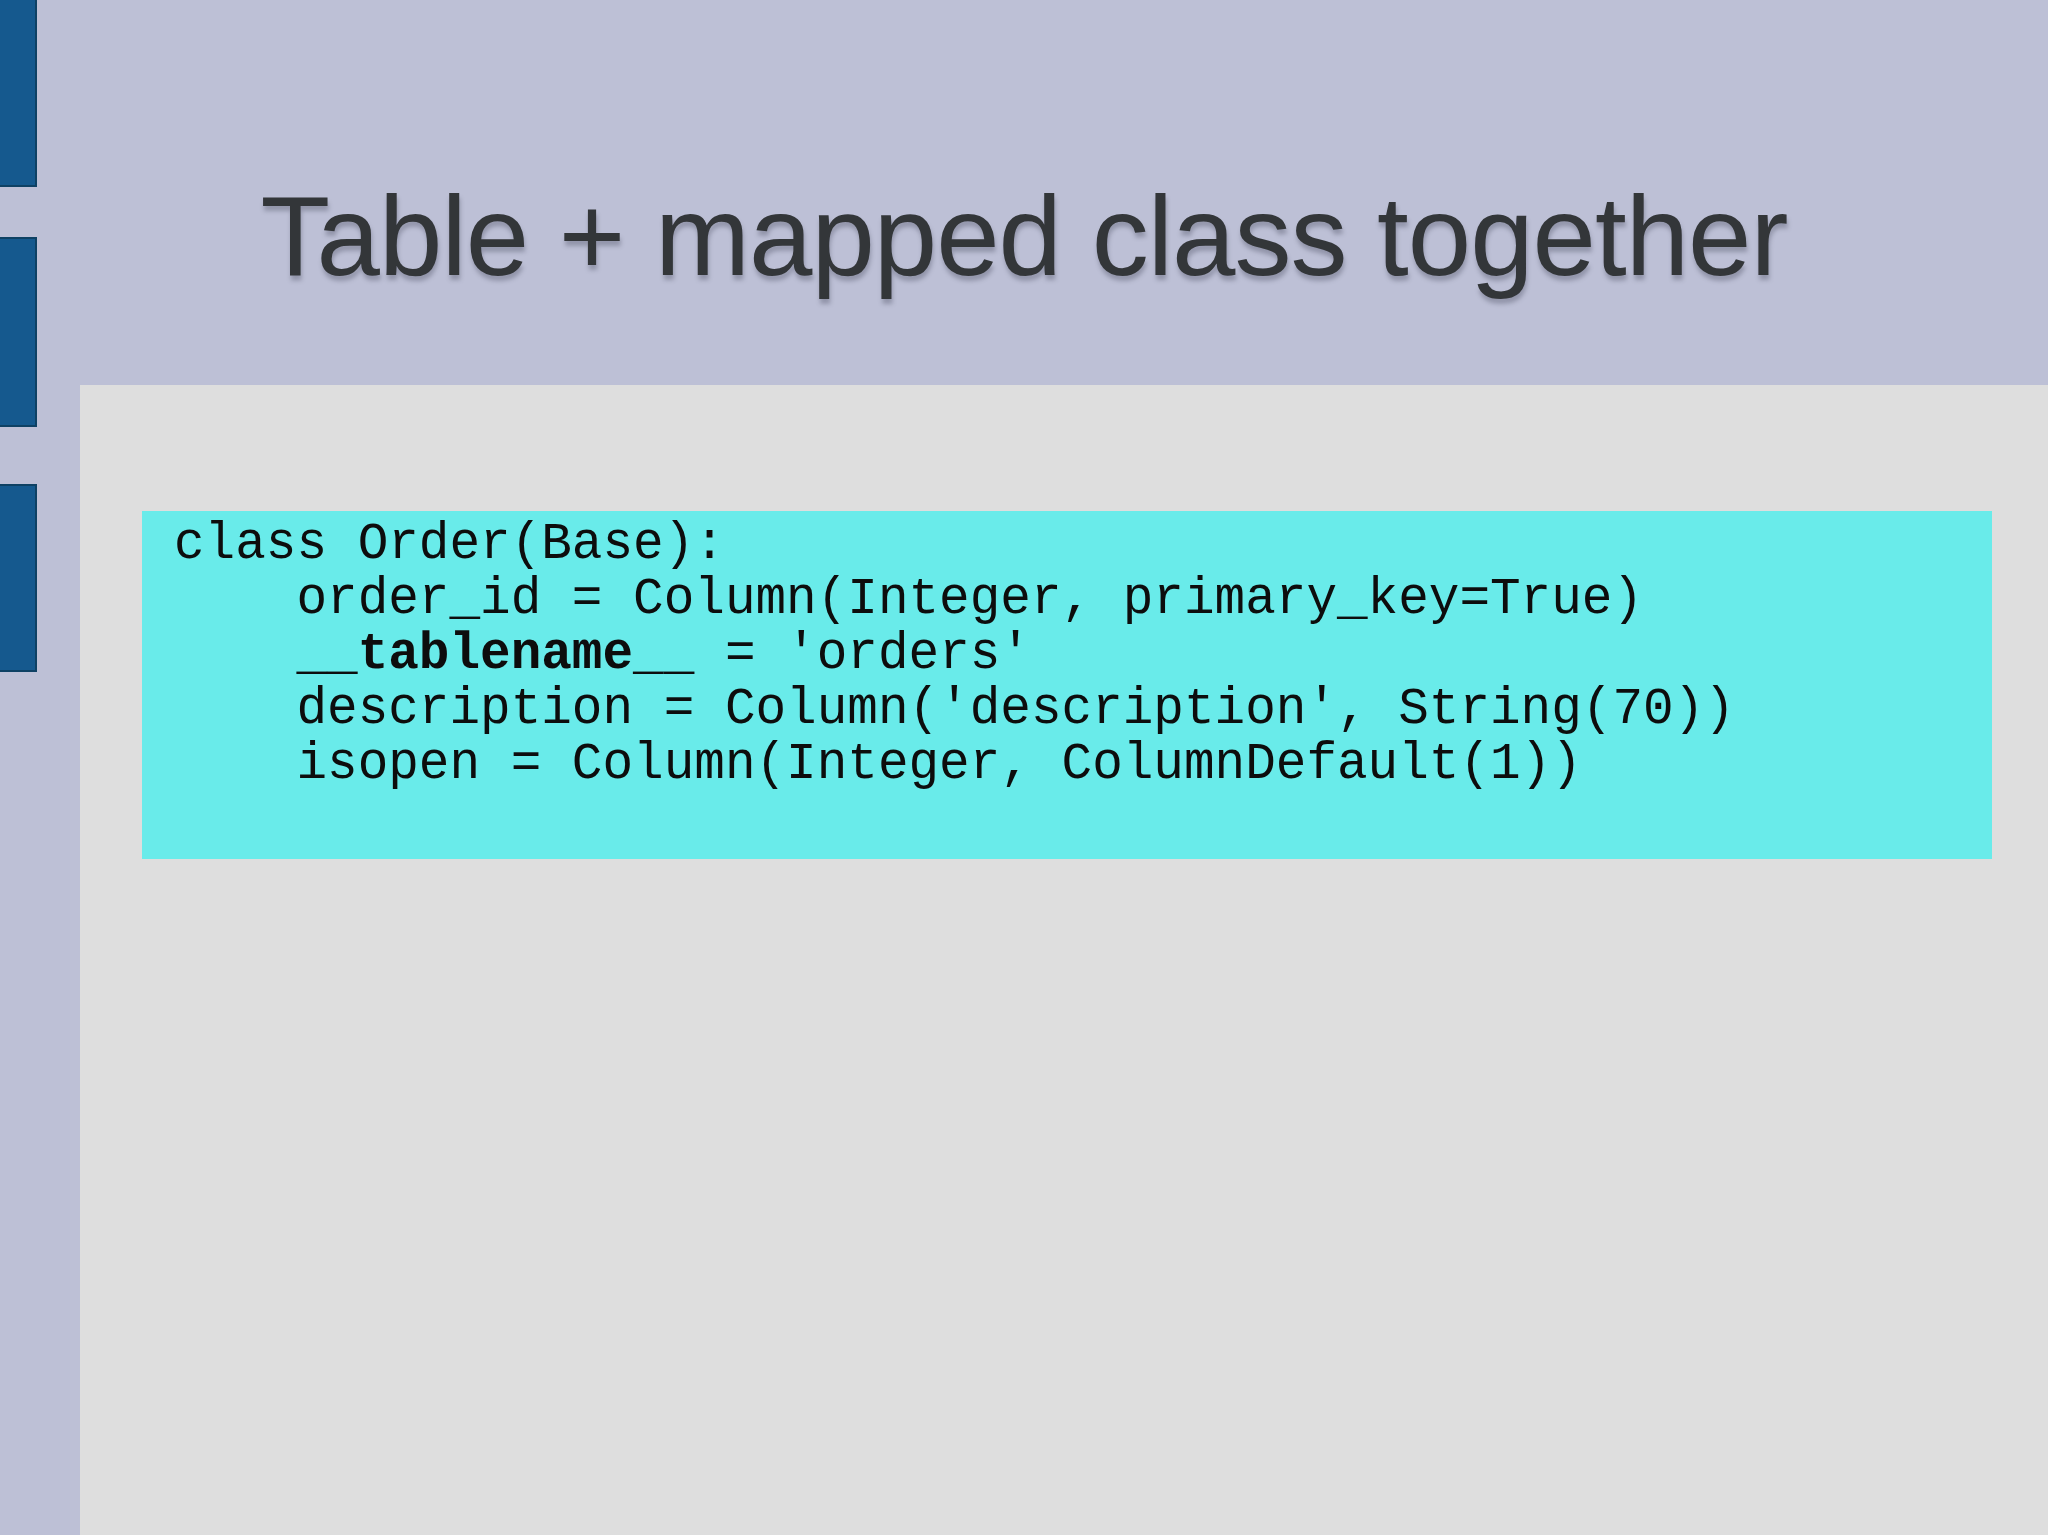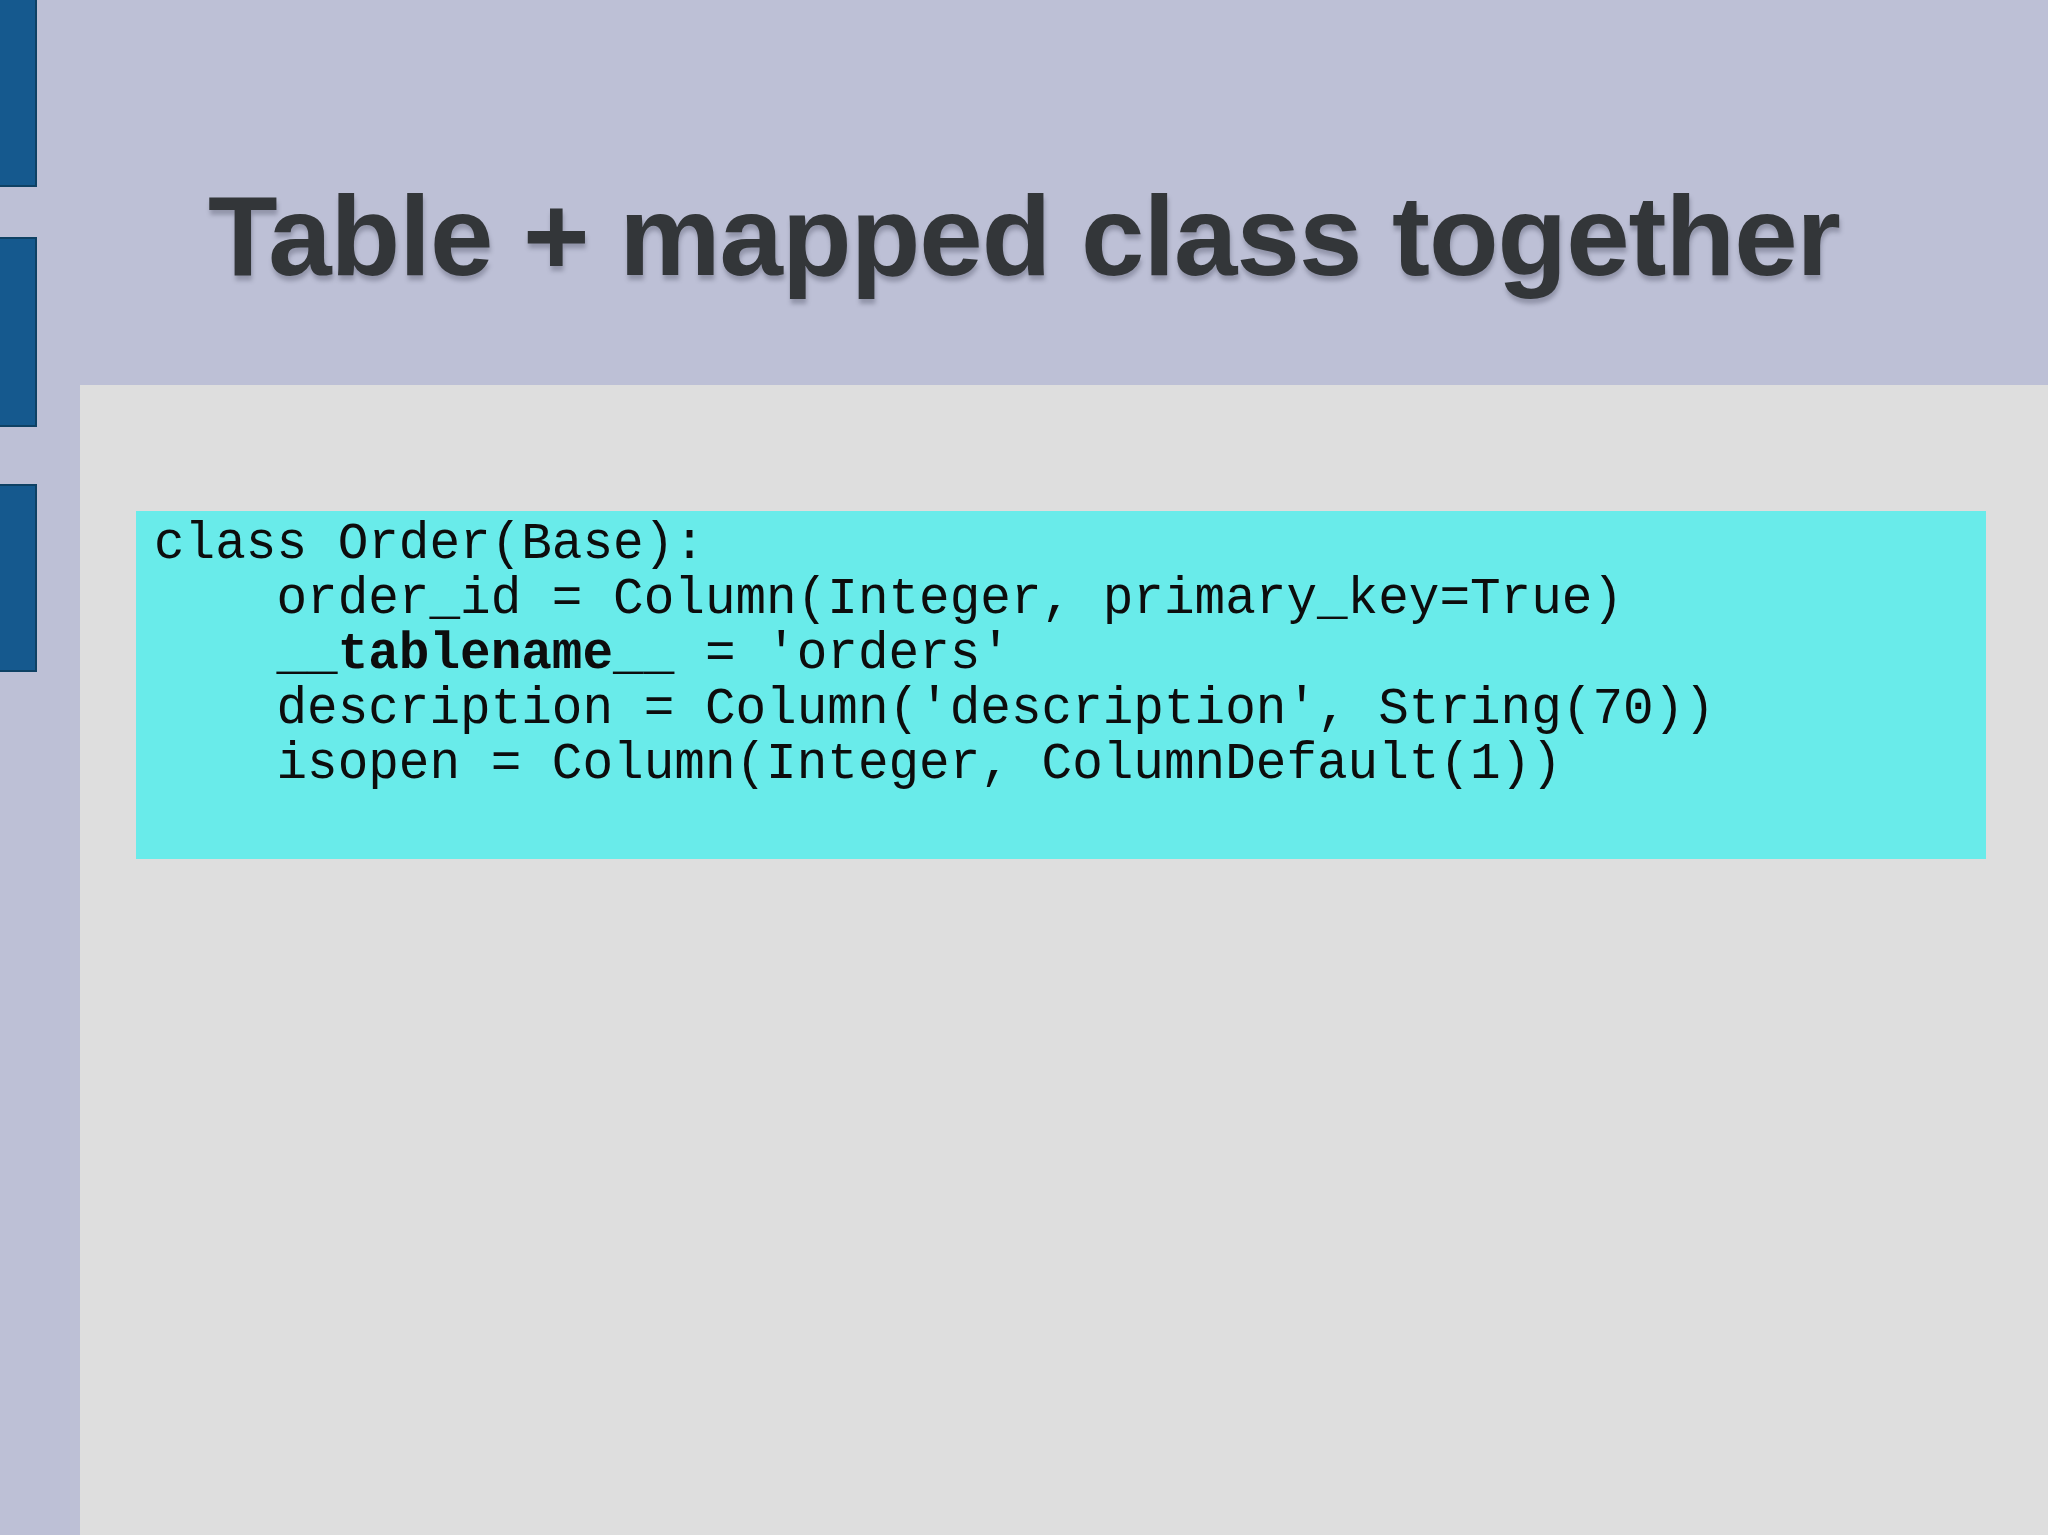--- a/index.html
+++ b/index.html
@@ -36,38 +36,38 @@
     bottom: 0;
     background: var(--panel-gray, #dedede);
   }
 
   .slide-title {
     position: absolute;
     top: 169px;
     left: 0;
     width: 100%;
     text-align: center;
-    font-weight: bold;
+    font-weight: normal;
     font-size: 114px;
     line-height: 1.17;
     letter-spacing: -1px;
     white-space: nowrap;
     color: var(--title-color, #333639);
     text-shadow: 1px 5px 4px rgba(82, 86, 104, 0.40);
   }
 
   .code-block {
     position: absolute;
-    left: 136px;
+    left: 142px;
     top: 511px;
     width: 1850px;
     height: 348px;
     box-sizing: border-box;
     background: var(--code-bg, #69ebea);
-    padding: 6px 0 0 18px;
+    padding: 6px 0 0 32px;
     font-family: "Liberation Mono", monospace;
     font-size: 51px;
     line-height: 55px;
     color: #0d0d0d;
   }
   .code-line { white-space: pre; }
   .code-bold { font-weight: bold; }
 </style>
 </head>
 <body>

